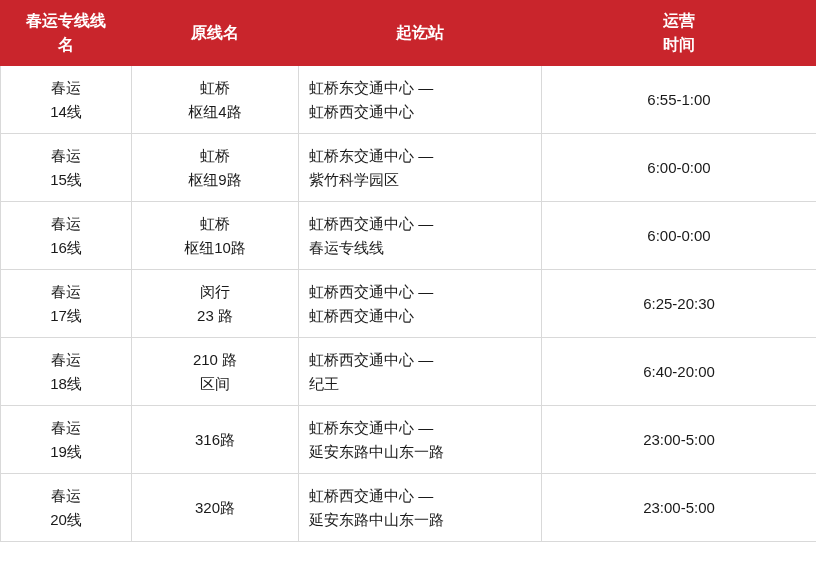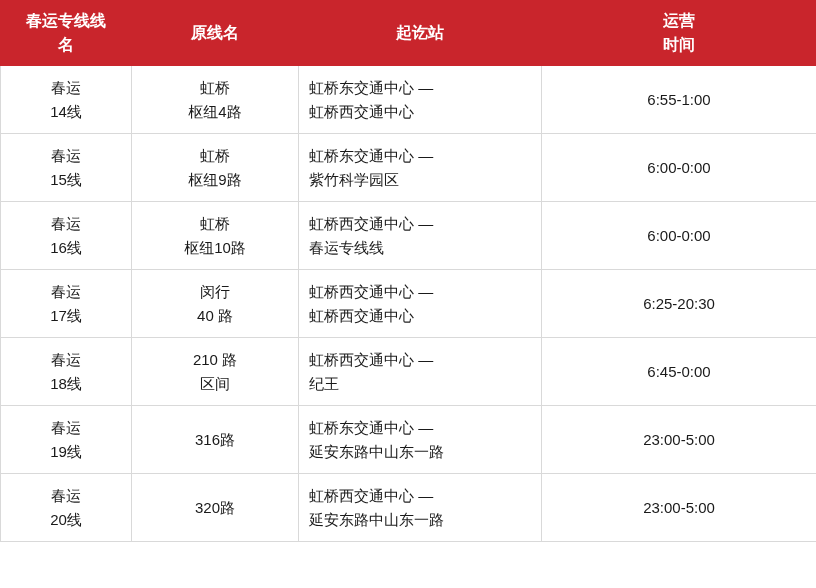--- a/index.html
+++ b/index.html
@@ -145,21 +145,21 @@
       </td>
     </tr>
 
     <tr>
       <td class="center">
         <span class="ln">春运</span>
         <span class="ln">17线</span>
       </td>
       <td class="center">
         <span class="ln">闵行</span>
-        <span class="ln">40 路</span>
+        <span class="ln">23 路</span>
       </td>
       <td class="left">
         <span class="ln">虹桥西交通中心 —</span>
         <span class="ln">虹桥西交通中心</span>
       </td>
       <td class="center">
         <span class="ln">6:25-20:30</span>
       </td>
     </tr>
 
@@ -170,21 +170,21 @@
       </td>
       <td class="center">
         <span class="ln">210 路</span>
         <span class="ln">区间</span>
       </td>
       <td class="left">
         <span class="ln">虹桥西交通中心 —</span>
         <span class="ln">纪王</span>
       </td>
       <td class="center">
-        <span class="ln">6:45-0:00</span>
+        <span class="ln">6:40-20:00</span>
       </td>
     </tr>
 
     <tr>
       <td class="center">
         <span class="ln">春运</span>
         <span class="ln">19线</span>
       </td>
       <td class="center">
         <span class="ln">316路</span>

